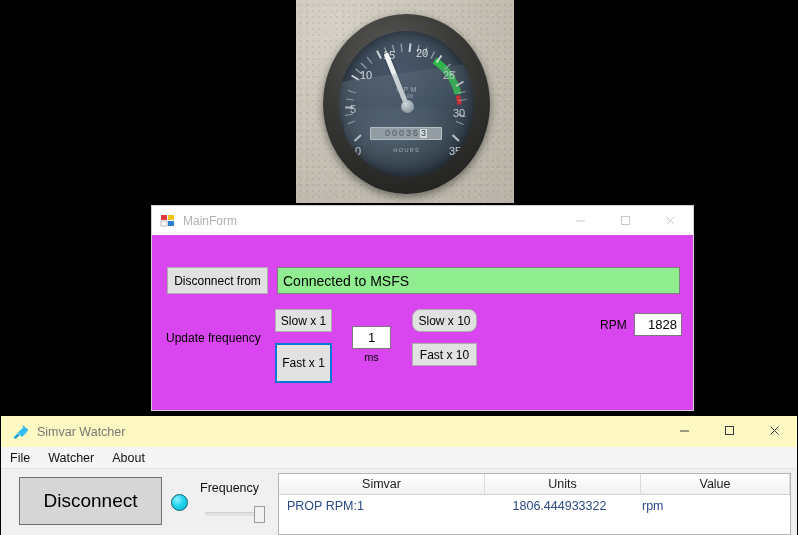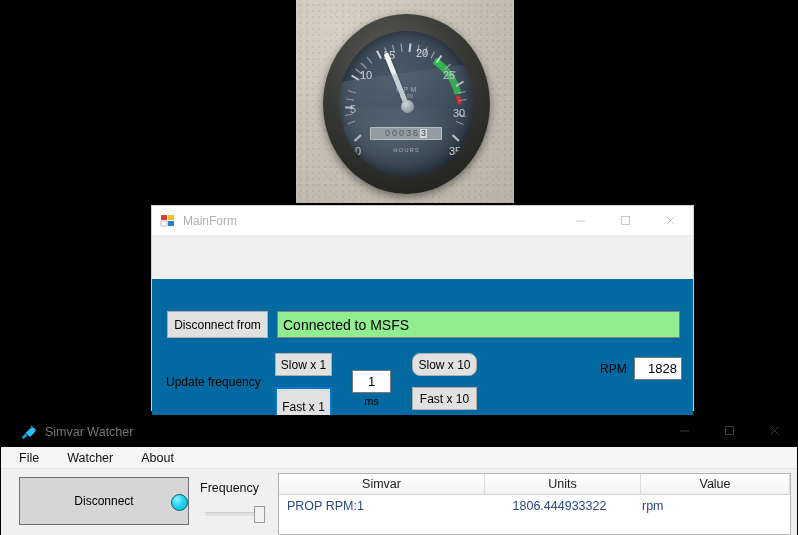--- a/index.html
+++ b/index.html
@@ -145,21 +145,21 @@
     font-size:12px; color:#b0b0b0;
     font-family:"Liberation Sans", sans-serif;
   }
   .winbtns { position:absolute; right:0; top:0; height:29px; display:flex; }
   .winbtn {
     width:45px; height:29px;
     display:flex; align-items:center; justify-content:center;
   }
   .winbtn svg { display:block; }
   #mainform .winbtn svg { stroke:#c8c8c8; }
-  #mainform .body { position:relative; height:175px; background:#0369a1;margin-top:44px; }
+  #mainform .body { position:relative; height:175px; background:#d946ef; }
 
   .w-btn {
     background:#e1e1e1;
     border:1px solid #adadad;
     font-family:"Liberation Sans", sans-serif;
     font-size:12px;
     color:#000;
     display:flex; align-items:center; justify-content:center;
     cursor:default;
     padding:0;
@@ -222,51 +222,50 @@
   
   #simvar {
     position:absolute;
     left:0px; top:415px;
     width:798px; height:120px;
     background:#f0f0f0;
     border:1px solid #000;
     border-bottom:none;
   }
   #simvar .titlebar {
-    height:31px; background:#000000;
-    display:flex; align-items:center; position:relative;padding-left:8px;
+    height:31px; background:#fef9c3;
+    display:flex; align-items:center; position:relative;
   }
   #simvar .title-text {
     font-size:12.5px; color:#777;
     font-family:"Liberation Sans", sans-serif;
   }
   #simvar .winbtn svg { stroke:#3a3a3a; }
   #simvar-icon { width:18px; height:18px; margin-left:10px; margin-right:8px; flex:0 0 auto; }
   #menubar {
     height:22px;
     background:#f5f5f5;
     display:flex; align-items:center;
-    padding-left:9px;
-    gap:10px;
+    gap:0;
     border-bottom:1px solid #e6e6e6;
   }
   .menuitem {
     font-size:12.5px; color:#111;
     padding:2px 9px;
     font-family:"Liberation Sans", sans-serif;
     cursor:default;
   }
   #simvar .body { position:relative; height:66px; background:#f0f0f0; }
   #btn-disconnect {
     position:absolute; left:18px; top:8px;
-    width:170px; height:48px;
+    width:143px; height:48px;
     background:#d6d6d6;
     border:1px solid #707070;
     display:flex; align-items:center; justify-content:center;
-    font-size:12px; color:#000;
+    font-size:19px; color:#000;
     font-family:"Liberation Sans", sans-serif;
   }
   #led {
     position:absolute; left:170px; top:25px;
     width:17px; height:17px; border-radius:50%;
     background: radial-gradient(circle at 35% 30%, #8ff3ff 0%, #22d3ee 45%, #06b6d4 100%);
     border:1.5px solid #0a6070;
   }
   #freq-label {
     position:absolute; left:199px; top:12px;

